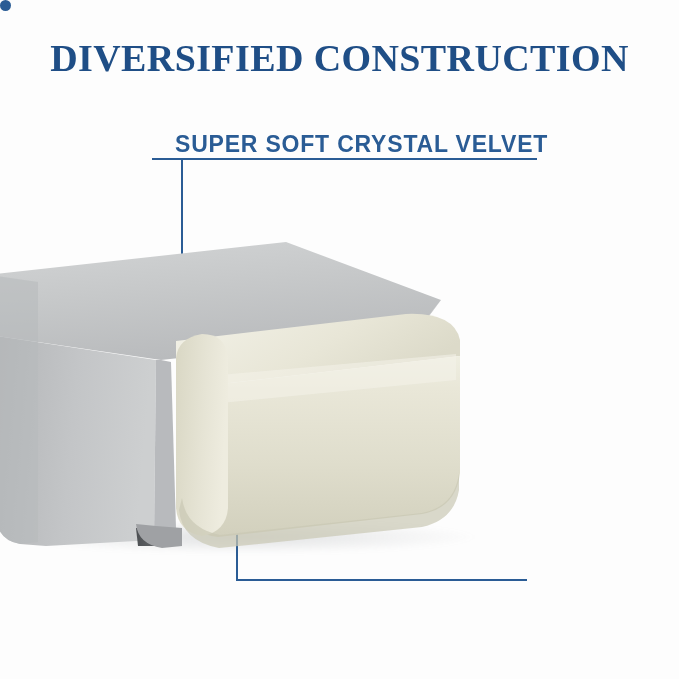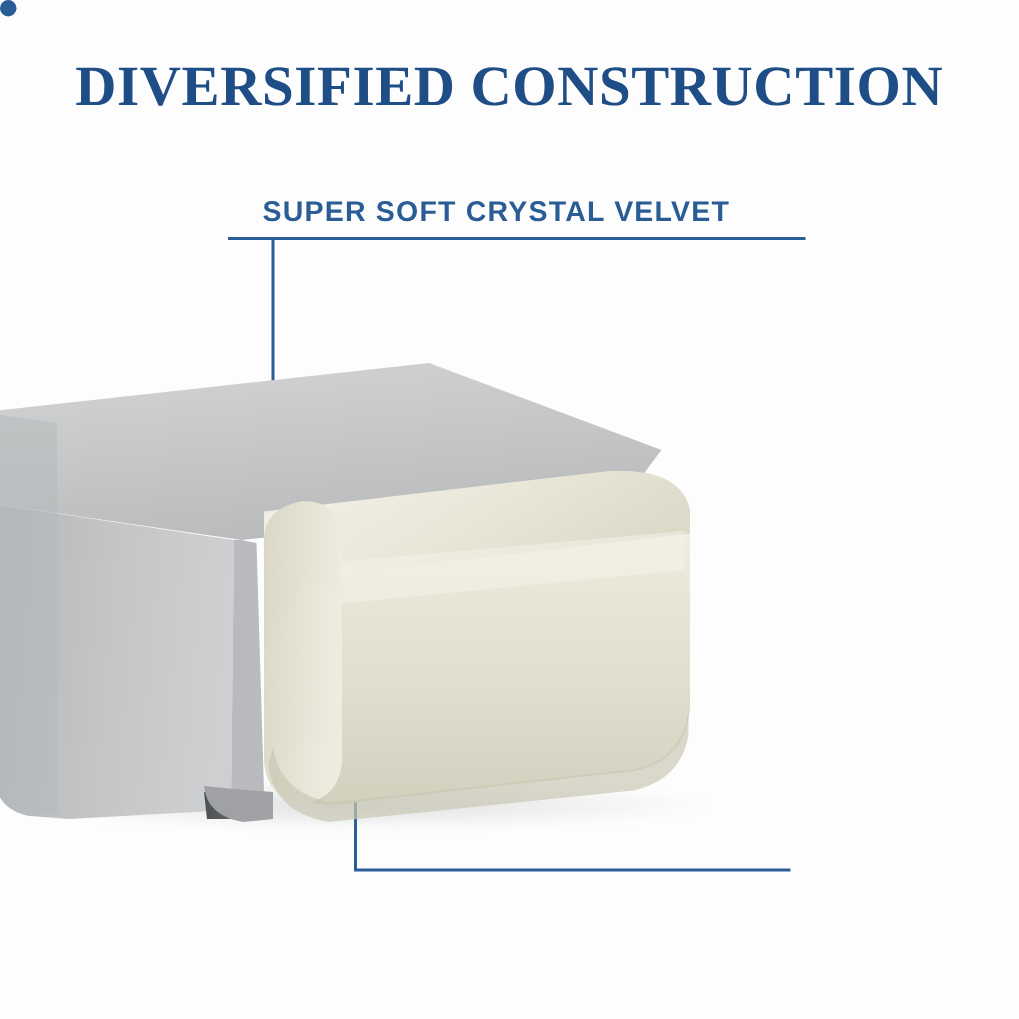--- a/index.html
+++ b/index.html
@@ -30,21 +30,21 @@
     letter-spacing: 0.4px;
     color: #1f4e86;
     font-family: "Liberation Serif", serif;
     white-space: nowrap;
   }
 
   
   .callout-label {
     position: absolute;
     color: #2a5c95;
-    font-size: 19px;
+    font-size: 23px;
     font-weight: 600;
     letter-spacing: 0.8px;
     white-space: nowrap;
     font-family: "Liberation Sans", sans-serif;
   }
   #label-top {
     top: 131px;
     left: 175px;
   }
   #label-bottom {

